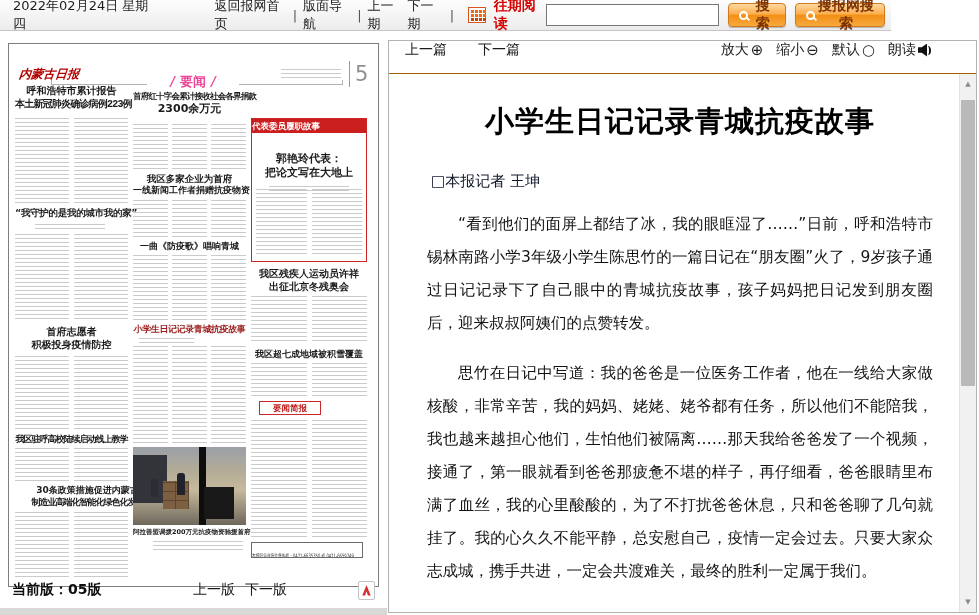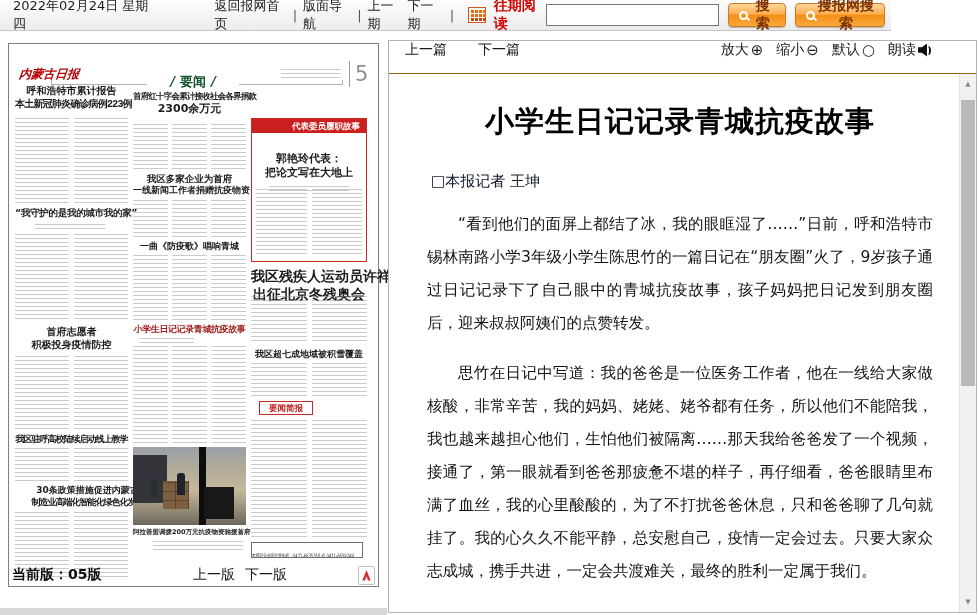--- a/index.html
+++ b/index.html
@@ -35,44 +35,44 @@
          background:#fff;box-sizing:content-box;}
   .paper *{box-sizing:border-box;}
   .abs{position:absolute;}
   .hl{position:absolute;font-weight:bold;color:#1c1c1c;text-align:center;line-height:1.3;white-space:nowrap;}
   .hl div{white-space:nowrap;}
   .ft{background-image:repeating-linear-gradient(180deg,#969696 0,#969696 1px,transparent 1px,transparent 4px);opacity:.5;}
   .cols{position:absolute;display:flex;gap:5px;}
   .cols>div{flex:1;}
   .mast{font-family:"DejaVu Serif","Liberation Serif",serif;font-weight:bold;font-style:italic;
         color:#b40000;font-size:12px;transform:skewX(-6deg);white-space:nowrap;}
-  .sect{font-family:"DejaVu Serif","Liberation Serif",serif;font-weight:bold;color:#14532d;
+  .sect{font-family:"DejaVu Serif","Liberation Serif",serif;font-weight:bold;color:#ec4899;
         font-size:13px;background:#fff;z-index:2;text-align:center;}
   .sect .sl{margin:0 5px;font-style:italic;}
   .hline{height:1px;background:#b2b2b2;}
   .hline::before,.hline::after{content:"";position:absolute;top:-4px;width:1px;height:5px;background:#b2b2b2;}
   .hline::before{left:0;} .hline::after{right:0;}
   .pgnum{font-size:21px;color:#8f8f8f;border-left:1px solid #9a9a9a;padding-left:5px;line-height:26px;}
-  .redbar{background:#cb1f1f;color:#fff;font-weight:bold;font-size:8.5px;text-align:center;line-height:14px;height:14px;padding-left:34px;}
+  .redbar{background:#cb1f1f;color:#fff;font-weight:bold;font-size:8.5px;text-align:left;line-height:14px;height:14px;}
   .redbox{border:1px solid #cc2626;background:#fff;}
   .photo{background:linear-gradient(180deg,#9aa0a8 0%,#b3ab97 30%,#c6ba9d 55%,#6e675c 100%);overflow:hidden;position:absolute;}
   .photo .truck{position:absolute;left:0;top:8px;width:34px;height:48px;background:#33343a;}
   .photo .boxes{position:absolute;left:30px;top:34px;width:26px;height:28px;background:#7d5f41;
      background-image:repeating-linear-gradient(0deg,transparent 0 8px,#5d462f 8px 9px),
                       repeating-linear-gradient(90deg,transparent 0 12px,#5d462f 12px 13px);}
   .photo .mast2{position:absolute;left:66px;top:0;width:7px;height:78px;background:#0d0d0d;}
   .photo .flift{position:absolute;left:71px;top:40px;width:30px;height:32px;background:#181818;}
   .photo .p1{position:absolute;left:44px;top:26px;width:8px;height:22px;background:#20222c;border-radius:3px 3px 0 0;}
   .photo .p2{position:absolute;left:18px;top:32px;width:7px;height:18px;background:#2a2c36;border-radius:3px 3px 0 0;}
   .hot{border:1px solid #6b6b6b;overflow:hidden;text-align:left;}
   .hot span{display:inline-block;font-size:6px;line-height:14px;white-space:nowrap;
             transform:scaleX(.62);transform-origin:0 50%;color:#333;}
 
   
-  .pagerbar{position:absolute;left:8px;top:566px;width:371px;height:18px;font-size:14px;}
+  .pagerbar{position:absolute;left:8px;top:581px;width:371px;height:18px;font-size:14px;}
   .pagerbar .cur{position:absolute;left:4px;top:0;font-weight:bold;color:#0d0d0d;}
   .pagerbar .plinks{position:absolute;left:185px;top:0;display:flex;gap:10px;}
   .pdf{position:absolute;right:4px;top:0;width:15px;height:17px;background:#fff;border:1px solid #c2c2c2;border-radius:2px;}
   .pdf::before{content:"";position:absolute;inset:2px;background:#d32f2f;
                clip-path:polygon(50% 8%,88% 88%,63% 88%,50% 55%,37% 88%,12% 88%);}
   .graystrip{position:absolute;left:0;top:608px;width:387px;height:7px;background:#d8d8d8;}
 
   
   .reader{position:absolute;left:388px;top:40px;width:589px;height:573px;border:1px solid #b3b3b3;
           background:#fff;box-sizing:border-box;}
@@ -229,36 +229,36 @@
         <div>郭艳玲代表：</div>
         <div>把论文写在大地上</div>
       </div>
       <div class="ft" style="margin:5px auto 0;width:70%;height:5px;"></div>
       <div class="cols" style="left:4px;right:4px;top:70px;bottom:5px;">
           <div class="ft"></div>
           <div class="ft"></div>
         </div>
     </div>
 
-    <div class="hl" style="left:242px;top:223px;width:116px;font-size:14px;">
+    <div class="hl" style="left:242px;top:223px;width:116px;font-size:10px;">
       <div>我区残疾人运动员许祥</div>
       <div>出征北京冬残奥会</div>
     </div>
     <div class="cols" style="left:242px;top:252px;width:116px;height:48px;">
         <div class="ft"></div>
         <div class="ft"></div>
       </div>
 
     <div class="hl" style="left:242px;top:305px;width:116px;font-size:9px;">我区超七成地域被积雪覆盖</div>
     <div class="cols" style="left:242px;top:319px;width:116px;height:33px;">
         <div class="ft"></div>
         <div class="ft"></div>
       </div>
 
-    <div class="abs redbox" style="left:250px;top:357px;width:54px;height:14px;color:#c22222;font-weight:bold;font-size:8.5px;line-height:12px;text-align:center;">要闻简报</div>
+    <div class="abs redbox" style="left:250px;top:357px;width:62px;height:14px;color:#c22222;font-weight:bold;font-size:8.5px;line-height:12px;text-align:center;">要闻简报</div>
     <div class="cols" style="left:242px;top:376px;width:116px;height:118px;">
         <div class="ft"></div>
         <div class="ft"></div>
       </div>
 
     <div class="abs hot" style="left:242px;top:498px;width:112px;height:16px;"><span>本报职业道德监督热线：0471-6635350 或 0471-6659749</span></div>
   </div>
 
   <div class="pagerbar">
     <span class="cur">当前版：05版</span>

